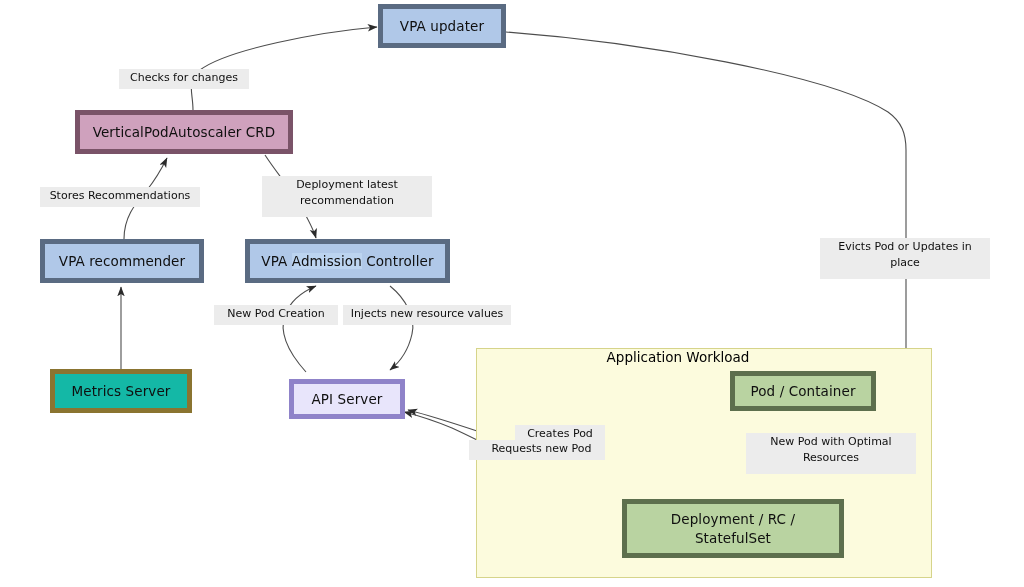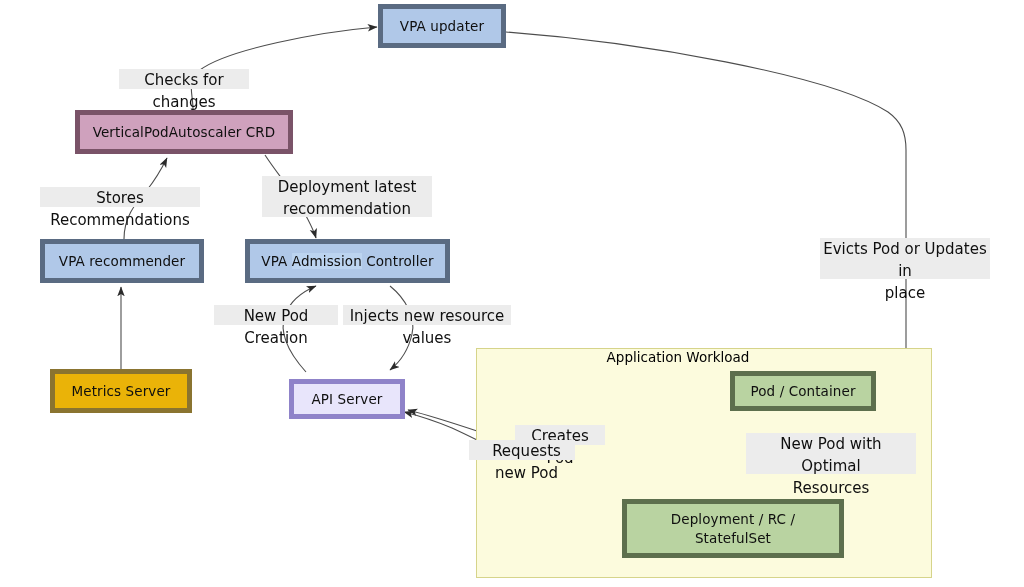--- a/index.html
+++ b/index.html
@@ -35,21 +35,21 @@
     justify-content: center;
     text-align: center;
     font-size: 13.5px;
     color: #0f0f0f;
     line-height: 1.35;
     letter-spacing: 0.1px;
     white-space: pre;
   }
   .node.blue   { background: #b0c8e8; border-color: #5a6b82; }
   .node.pink   { background: #cfa1bd; border-color: #7a5368; }
-  .node.amber  { background: #eab308; border-color: #8a7430; }
+  .node.amber  { background: #14b8a6; border-color: #8a7430; }
   .node.lav    { background: #e8e5fb; border-color: #8f83c9; margin-top: 8px; }
   .node.green  { background: #b9d3a1; border-color: #5d6f4d; }
 
   .group {
     position: absolute;
     box-sizing: border-box;
     background: #fcfbdd;
     border: 1px solid #d6d48a;
   }
   .group-title {
@@ -58,21 +58,21 @@
     color: #000000;
     white-space: nowrap;
     overflow: hidden;
     text-align: center;
   }
   .edge-label {
     position: absolute;
     box-sizing: border-box;
     background: #ececec;
     color: #0f0f0f;
-    font-size: 15px;
+    font-size: 11px;
     line-height: 1.45;
     text-align: center;
     padding: 1px 3px;
     white-space: pre-line;
   }
   .sel { background: #bcd4f0; }
   .clipped { overflow: hidden; white-space: nowrap; }
 </style>
 </head>
 <body>
@@ -155,18 +155,18 @@
 
   <div class="edge-label" style="left:214px; top:305px; width:124px; height:20px;">New Pod Creation</div>
 
   <div class="edge-label" style="left:343px; top:305px; width:168px; height:20px;">Injects new resource values</div>
 
   <div class="edge-label" style="left:820px; top:238px; width:170px; height:41px;">Evicts Pod or Updates in
 place</div>
 
   <div class="edge-label" style="left:515px; top:425px; width:90px; height:20px;">Creates Pod</div>
 
-  <div class="edge-label" style="left:469px; top:440px; width:106px; height:20px;padding-left:12px;">Requests new Pod</div>
+  <div class="edge-label" style="left:469px; top:440px; width:136px; height:20px;padding-left:12px;">Requests new Pod</div>
 
   <div class="edge-label" style="left:716px; top:433px; width:170px; height:41px;margin-left:30px;">New Pod with Optimal
 Resources</div>
 
 </div>
 
 </body></html>

